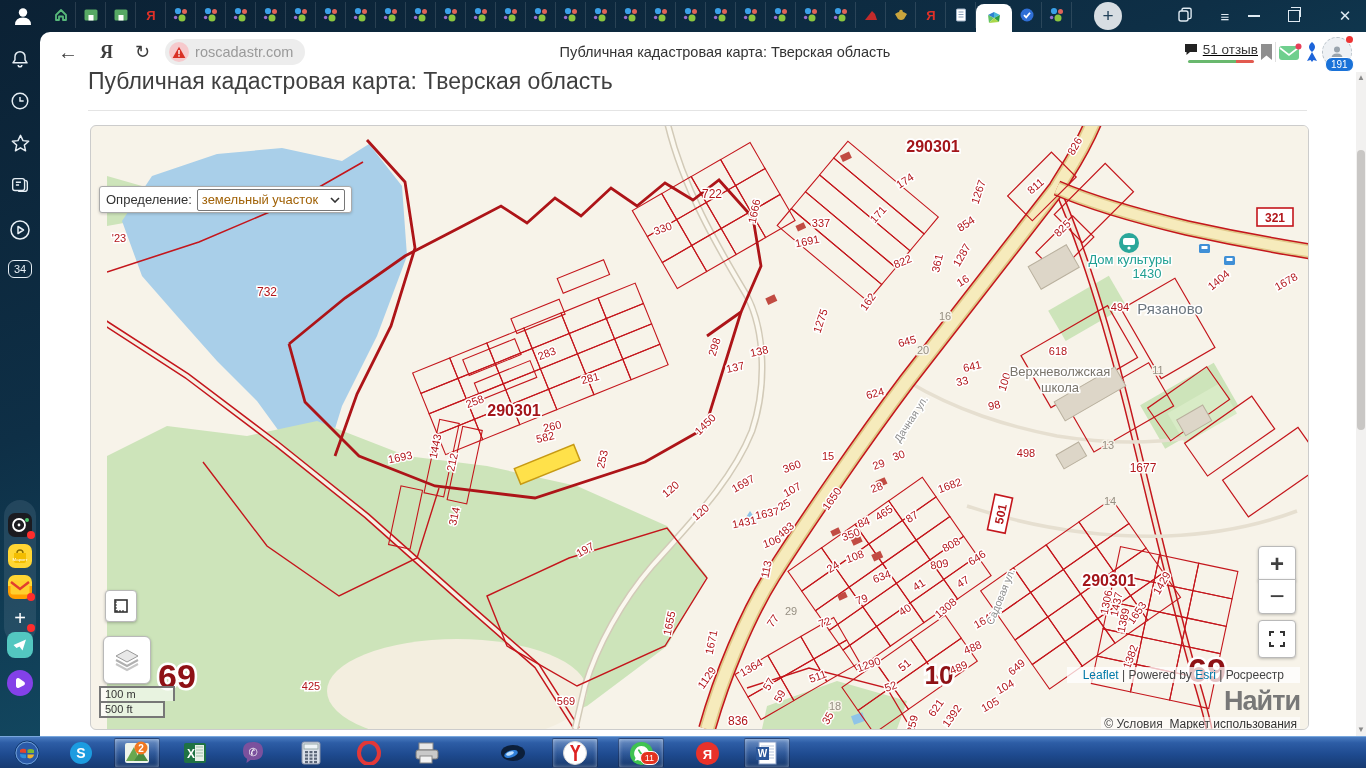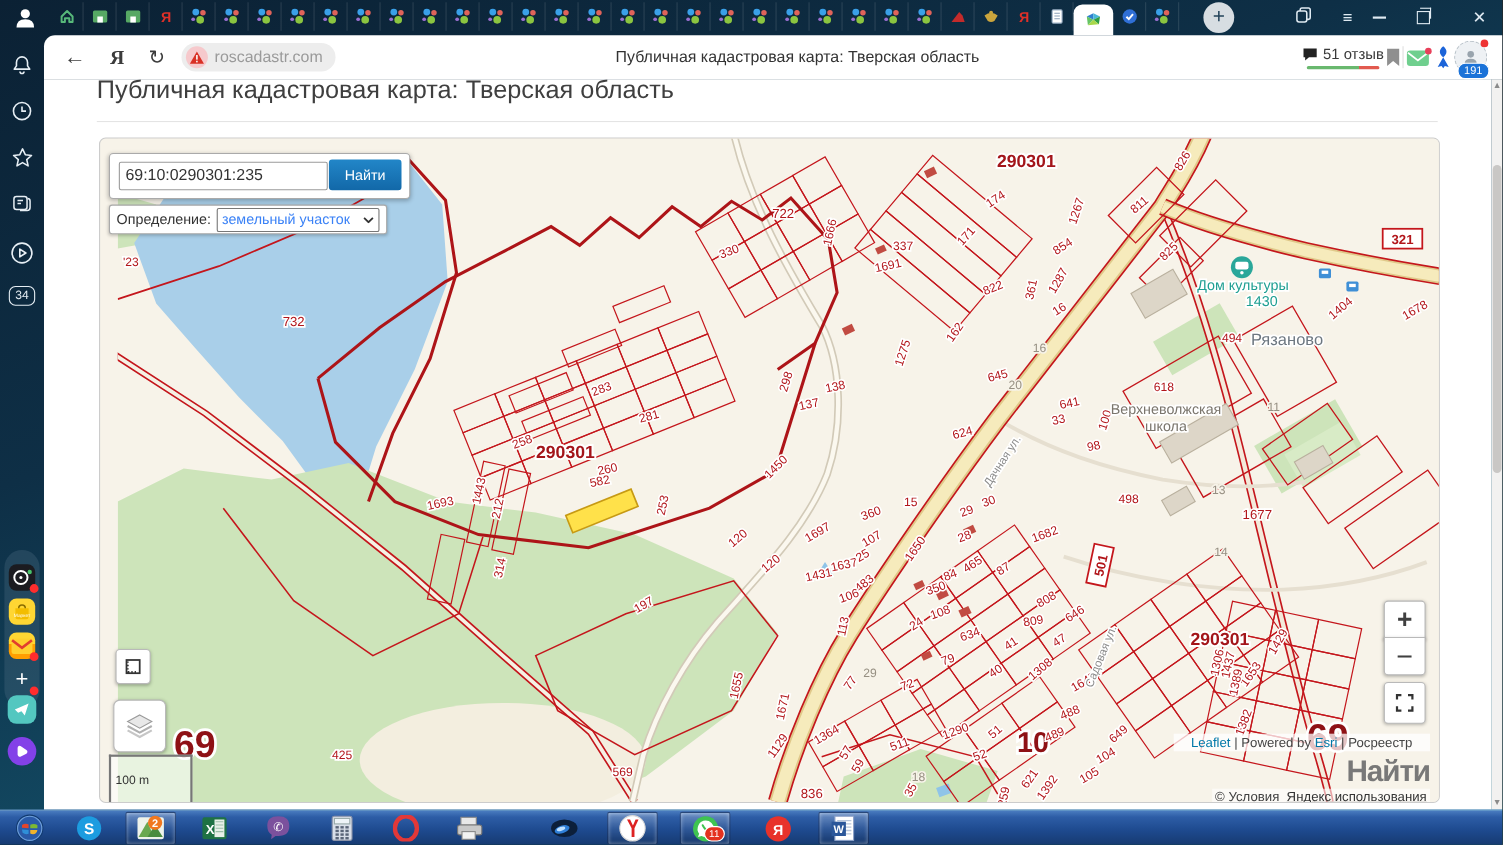--- a/index.html
+++ b/index.html
@@ -26,51 +26,51 @@
   .sb-apps{position:absolute;left:4px;top:468px;width:32px;border-radius:16px;background:rgba(90,120,140,.28);padding:6px 0;}
   .appic{position:relative;width:24px;height:24px;margin:7px auto;border-radius:7px;cursor:pointer;}
   .reddot{position:absolute;right:-3px;bottom:-2px;width:8px;height:8px;border-radius:50%;background:#ff2d2d;}
   
   #toolbar{position:absolute;left:40px;top:32px;width:1326px;height:40px;background:#fff;border-radius:10px 0 0 0;display:flex;align-items:center;}
   .tb-ic{color:#3c3c3c;font-size:18px;margin:0 11px;cursor:pointer;}
   #urlPill{display:flex;align-items:center;background:#ededed;border-radius:14px;height:26px;padding:0 12px 0 4px;margin-left:4px;cursor:text;}
   #warnTri{width:20px;height:20px;border-radius:10px;background:#f6c9cc;display:flex;align-items:center;justify-content:center;margin-right:6px;}
   #urlText{color:#9a9a9a;font-size:14.5px;}
   #pageTitleBar{position:absolute;left:480px;width:410px;text-align:center;color:#333;font-size:14.5px;}
-  #tbRight{position:absolute;right:8px;display:flex;align-items:center;gap:2px;}
+  #tbRight{position:absolute;right:8px;display:flex;align-items:center;gap:2px;text-decoration:underline;}
   #reviews{display:flex;flex-direction:column;align-items:center;cursor:pointer;}
   #reviewsTxt{color:#3a3a3a;font-size:13.5px;display:flex;align-items:center;gap:5px;}
   #reviewsBar{width:66px;height:3px;border-radius:2px;margin-top:3px;
     background:linear-gradient(90deg,#69b86e 0 72%,#e25a4f 72% 100%);}
   #avatarWrap{position:relative;width:30px;height:30px;margin-right:6px;}
   #avatar{width:28px;height:28px;border-radius:50%;background:#eef1f4;border:1px dashed #b9c2c9;display:flex;align-items:center;justify-content:center;color:#8d99a3;font-size:15px;}
   #avBadge{position:absolute;left:3px;bottom:-5px;background:#1a72d8;color:#fff;font-size:10px;border-radius:7px;padding:1px 5px;border:1px solid #fff;}
   #avDot{position:absolute;right:-1px;top:-1px;width:7px;height:7px;border-radius:50%;background:#e33;}
   
   #page{position:absolute;left:40px;top:72px;width:1316px;height:664px;background:#fff;overflow:hidden;}
   #pageHeading{position:absolute;left:48px;top:-4px;font-size:23px;color:#3f3f3f;}
   #headRule{position:absolute;left:48px;top:38px;width:1219px;height:1px;background:#e4e4e4;}
   #mapBox{position:absolute;left:50px;top:53px;width:1217px;height:603px;border:1px solid #ccc;border-radius:6px;overflow:hidden;background:#f7f3e9;}
   #mapSvg{position:absolute;left:16px;top:0;}
   
   #searchPanel{position:absolute;left:8px;top:13px;width:272px;height:40px;background:#fff;border:1px solid #aaa;border-radius:4px;box-shadow:0 1px 4px rgba(0,0,0,.25);}
   #searchInput{position:absolute;left:8px;top:7px;width:178px;height:24px;border:1px solid #9a9a9a;border-radius:2px;font-size:14.5px;color:#333;padding:0 5px;font-family:"Liberation Sans",sans-serif;}
   #searchBtn{position:absolute;right:7px;top:5px;width:66px;height:28px;background:linear-gradient(#2286c8,#1268a8);color:#fff;border:none;border-radius:3px;font-size:13px;cursor:pointer;font-family:"Liberation Sans",sans-serif;}
   #defPanel{position:absolute;left:8px;top:60px;height:25px;background:#fff;border:1px solid #aaa;border-radius:3px;display:flex;align-items:center;padding:0 6px;box-shadow:0 1px 3px rgba(0,0,0,.2);}
   #defLabel{font-size:13px;color:#333;margin-right:5px;}
-  #defSelect{border:1px solid #777;border-radius:2px;font-size:13px;color:#3b82f6;height:20px;display:flex;align-items:center;padding:0 4px;min-width:138px;justify-content:space-between;cursor:pointer;background:#fff;}
+  #defSelect{border:1px solid #777;border-radius:2px;font-size:13px;color:#a16207;height:20px;display:flex;align-items:center;padding:0 4px;min-width:138px;justify-content:space-between;cursor:pointer;background:#fff;}
   
   .lfbtn{position:absolute;background:#fff;border:1px solid #b9b9b9;display:flex;align-items:center;justify-content:center;cursor:pointer;box-shadow:0 1px 3px rgba(0,0,0,.25);}
   #measureBtn{left:14px;top:464px;width:30px;height:30px;border-radius:4px;}
   #layersBtn{left:12px;top:510px;width:46px;height:46px;border-radius:6px;}
   #zoomIn{left:1167px;top:420px;width:36px;height:33px;border-radius:4px 4px 0 0;font-size:24px;color:#404040;font-weight:bold;}
   #zoomOut{left:1167px;top:453px;width:36px;height:33px;border-radius:0 0 4px 4px;font-size:26px;color:#404040;}
   #fsBtn{left:1167px;top:494px;width:36px;height:36px;border-radius:4px;}
   #scaleCtl{position:absolute;left:8px;top:560px;font-size:11px;color:#333;}
-  .scalebox{background:rgba(255,255,255,.55);border:2px solid #777;padding:16px 4px;line-height:13px;}
+  .scalebox{background:rgba(255,255,255,.55);border:2px solid #777;padding:0 4px;line-height:13px;}
   #scaleM{width:64px;border-bottom:none;}
   #scaleFt{width:54px;}
   
   #attr1{position:absolute;right:8px;top:541px;font-size:12px;color:#444;background:rgba(255,255,255,.75);padding:1px 16px;}
   #attr1 .lnk{color:#0078a8;cursor:pointer;}
   #yLogo{position:absolute;right:8px;top:560px;font-size:27px;font-weight:bold;color:#787878;letter-spacing:-1px;}
   #attr2{position:absolute;right:8px;top:591px;font-size:12px;color:#404040;background:rgba(255,255,255,.6);padding:0 3px;}
   #attr2 .lnk{color:#333;text-decoration:underline;cursor:pointer;}
   
   #pgScroll{position:absolute;left:1356px;top:72px;width:10px;height:664px;background:#f2f1f0;}
@@ -840,24 +840,20 @@
             <g transform="translate(1168 92) rotate(0)">
               <rect x="-18" y="-10" width="36" height="18" fill="#fff" stroke="#c4161c" stroke-width="1.6"></rect>
               <text text-anchor="middle" y="4" font-size="12" fill="#b2161b" font-weight="bold">321</text>
             </g>
             <g transform="translate(894 388) rotate(-78)">
               <rect x="-18" y="-10" width="36" height="18" fill="#fff" stroke="#c4161c" stroke-width="1.6"></rect>
               <text text-anchor="middle" y="4" font-size="12" fill="#b2161b" font-weight="bold">501</text>
             </g>
           </svg></div>
 
-      <div id="searchPanel">
-        <input id="searchInput" value="69:10:0290301:235" style="">
-        <button id="searchBtn">Найти</button>
-      </div>
       <div id="defPanel">
         <span id="defLabel">Определение:</span>
         <div id="defSelect">
           <span>земельный участок</span>
           <svg width="10" height="6" viewBox="0 0 10 6" style="margin-left:5px;">
               <path d="M1 1 L5 5 L9 1" fill="none" stroke="#333" stroke-width="1.6"></path>
             </svg>
         </div>
       </div>
 
@@ -888,21 +884,21 @@
 
       <div id="attr1">
         <span class="lnk">Leaflet</span>
         <span> | </span><span>Powered by</span>
         <span class="lnk">Esri</span>
         <span> | </span><span>Росреестр</span>
       </div>
       <div id="yLogo">Найти</div>
       <div id="attr2">
         <span>© Условия</span>&nbsp;
-        <span class="lnk">Яндекс использования</span>
+        <span class="lnk">Маркет использования</span>
       </div>
     </div>
   </div>
 
   <div id="pgScroll">
     <div class="scArr" style="top:0;">▲</div>
     <div id="pgThumb"></div>
     <div class="scArr" style="bottom:0;">▼</div>
   </div>
 

